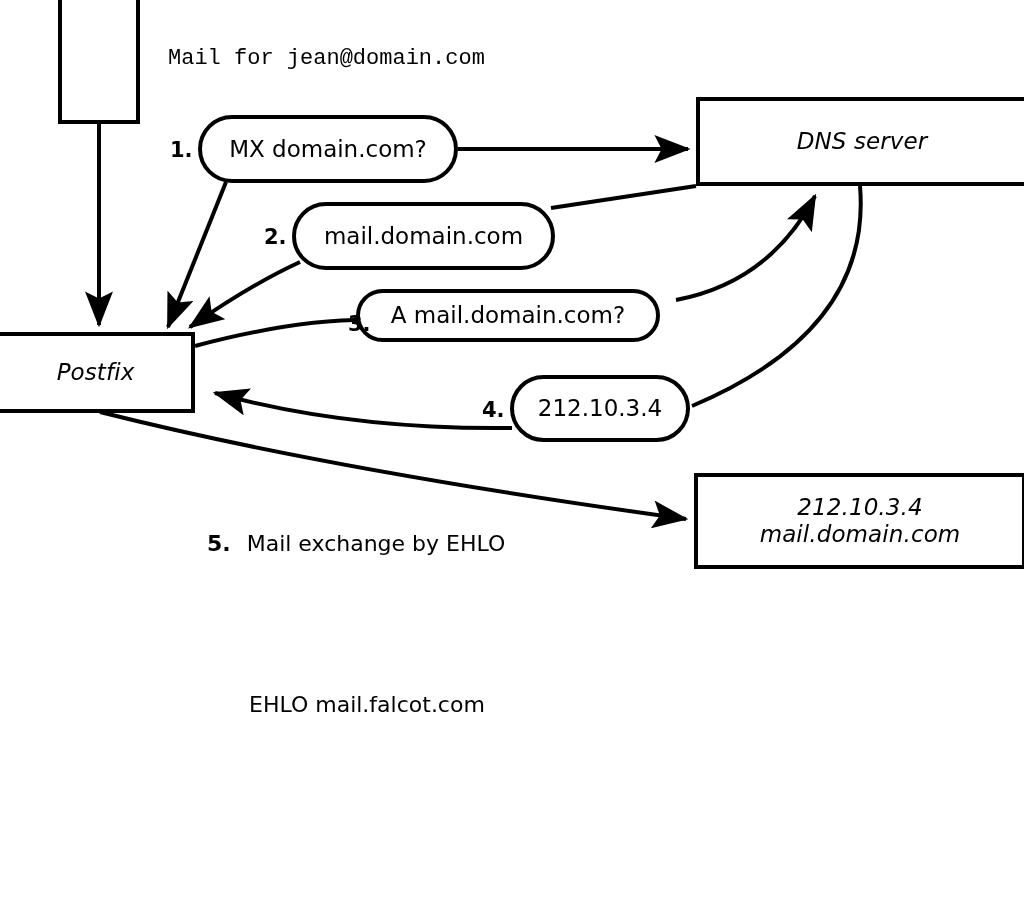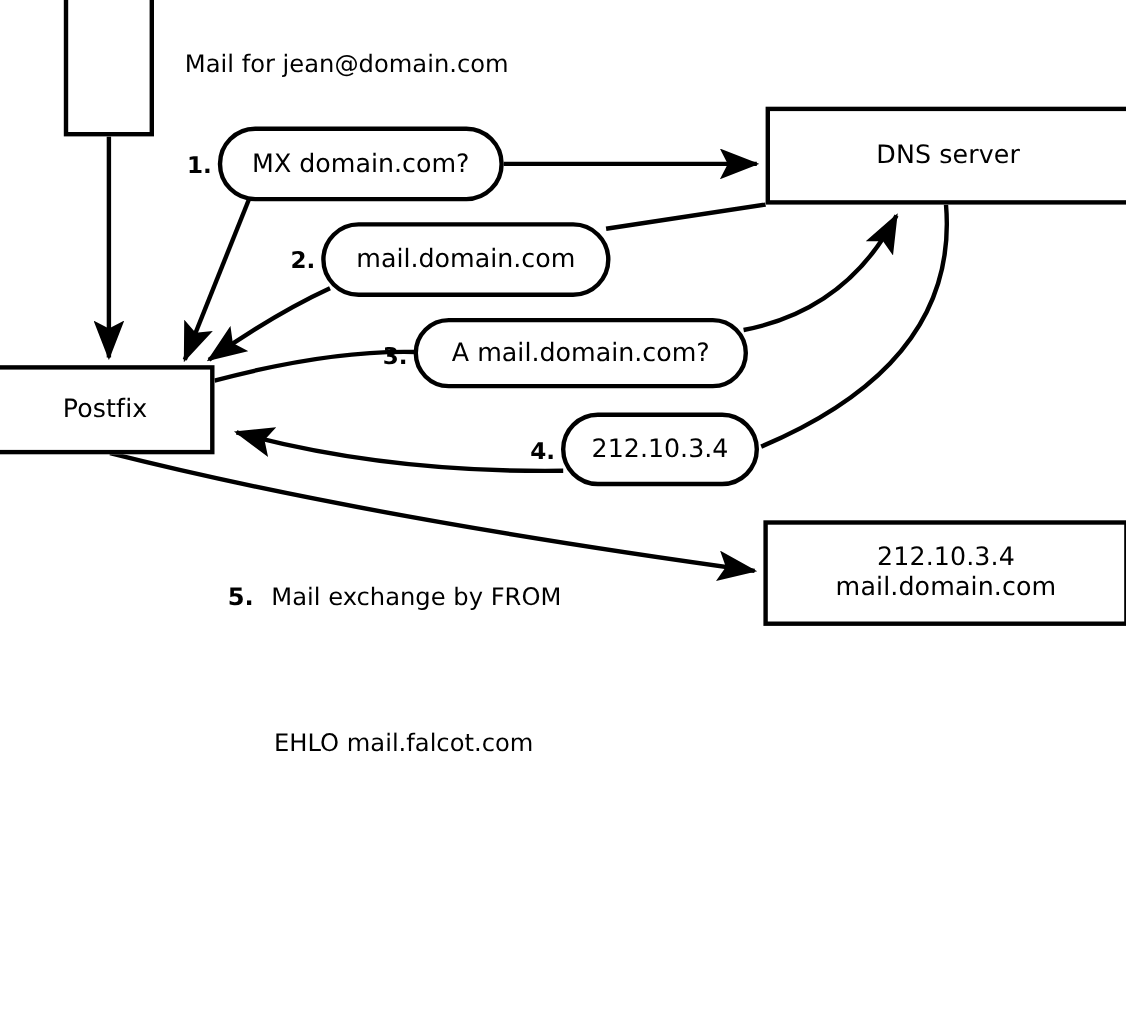--- a/index.html
+++ b/index.html
@@ -39,20 +39,21 @@
     z-index: 3;
   }
   .node.rect {
     border-radius: 0;
   }
   .node .label {
     font-size: 23px;
     line-height: 1.18;
     letter-spacing: 0.1px;
     white-space: pre-line;
+    font-style: italic;
   }
 
   .bubble {
     position: absolute;
     box-sizing: border-box;
     background: #ffffff;
     border: 4px solid #000000;
     border-radius: 999px;
     display: flex;
     align-items: center;
@@ -96,20 +97,21 @@
   .transcript {
     position: absolute;
     z-index: 5;
     font-size: 22px;
     line-height: 31.5px;
     white-space: pre;
   }
   .transcript .line {
     display: block;
     min-height: 31.5px;
+    margin-top: 28px;
   }
 </style>
 </head>
 <body>
 
 <div id="stage">
 
   <svg id="wires" viewBox="0 0 1024 919" width="1024" height="919" xmlns="http://www.w3.org/2000/svg">
     <defs>
       <marker id="arrowhead" markerWidth="9" markerHeight="7" refX="8.4" refY="3.5" orient="auto" markerUnits="strokeWidth">
@@ -139,21 +141,21 @@
 
       <path d="M100,412 Q330,470 686,519" marker-end="url(#arrowhead)"></path>
 
     </g>
   </svg>
 
   <div class="node rect" style="left:58px; top:-4px; width:82px; height:128px;">
     <span class="label"></span>
   </div>
 
-  <div class="freetext" style="left:168px; top:46px;">Mail for jean@domain.com</div>
+  <div class="freetext" style="left:168px; top:46px;font-family:Liberation Mono, monospace;">Mail for jean@domain.com</div>
 
   <div class="node rect" style="left:-4px; top:332px; width:199px; height:81px;">
     <span class="label">Postfix</span>
   </div>
 
   <div class="node rect" style="left:696px; top:97px; width:332px; height:89px;">
     <span class="label">DNS server</span>
   </div>
 
   <div class="node rect" style="left:694px; top:473px; width:332px; height:96px;">
@@ -165,32 +167,32 @@
   <div class="bubble" style="left:198px; top:115px; width:260px; height:68px;align-items:center;">
     <span class="label">MX domain.com?</span>
   </div>
 
   <div class="steplabel" style="left:264px; top:225px;">2.</div>
   <div class="bubble" style="left:292px; top:202px; width:263px; height:68px;">
     <span class="label">mail.domain.com</span>
   </div>
 
   <div class="steplabel" style="left:348px; top:312px;">3.</div>
-  <div class="bubble" style="left:376px; top:289px; width:304px; height:64px;">
+  <div class="bubble" style="left:356px; top:289px; width:304px; height:53px;">
     <span class="label">A mail.domain.com?</span>
   </div>
 
   <div class="steplabel" style="left:482px; top:398px;">4.</div>
   <div class="bubble" style="left:510px; top:375px; width:180px; height:67px;">
     <span class="label">212.10.3.4</span>
   </div>
 
   <div class="smtp-heading" style="left:207px; top:531px;">
     <span class="num">5.</span>
-    <span>Mail exchange by FROM</span>
+    <span>Mail exchange by EHLO</span>
   </div>
 
   <div class="transcript" style="left:249px; top:598px;">
     <span class="line">EHLO mail.falcot.com</span>
     
     
     
     
     
     

